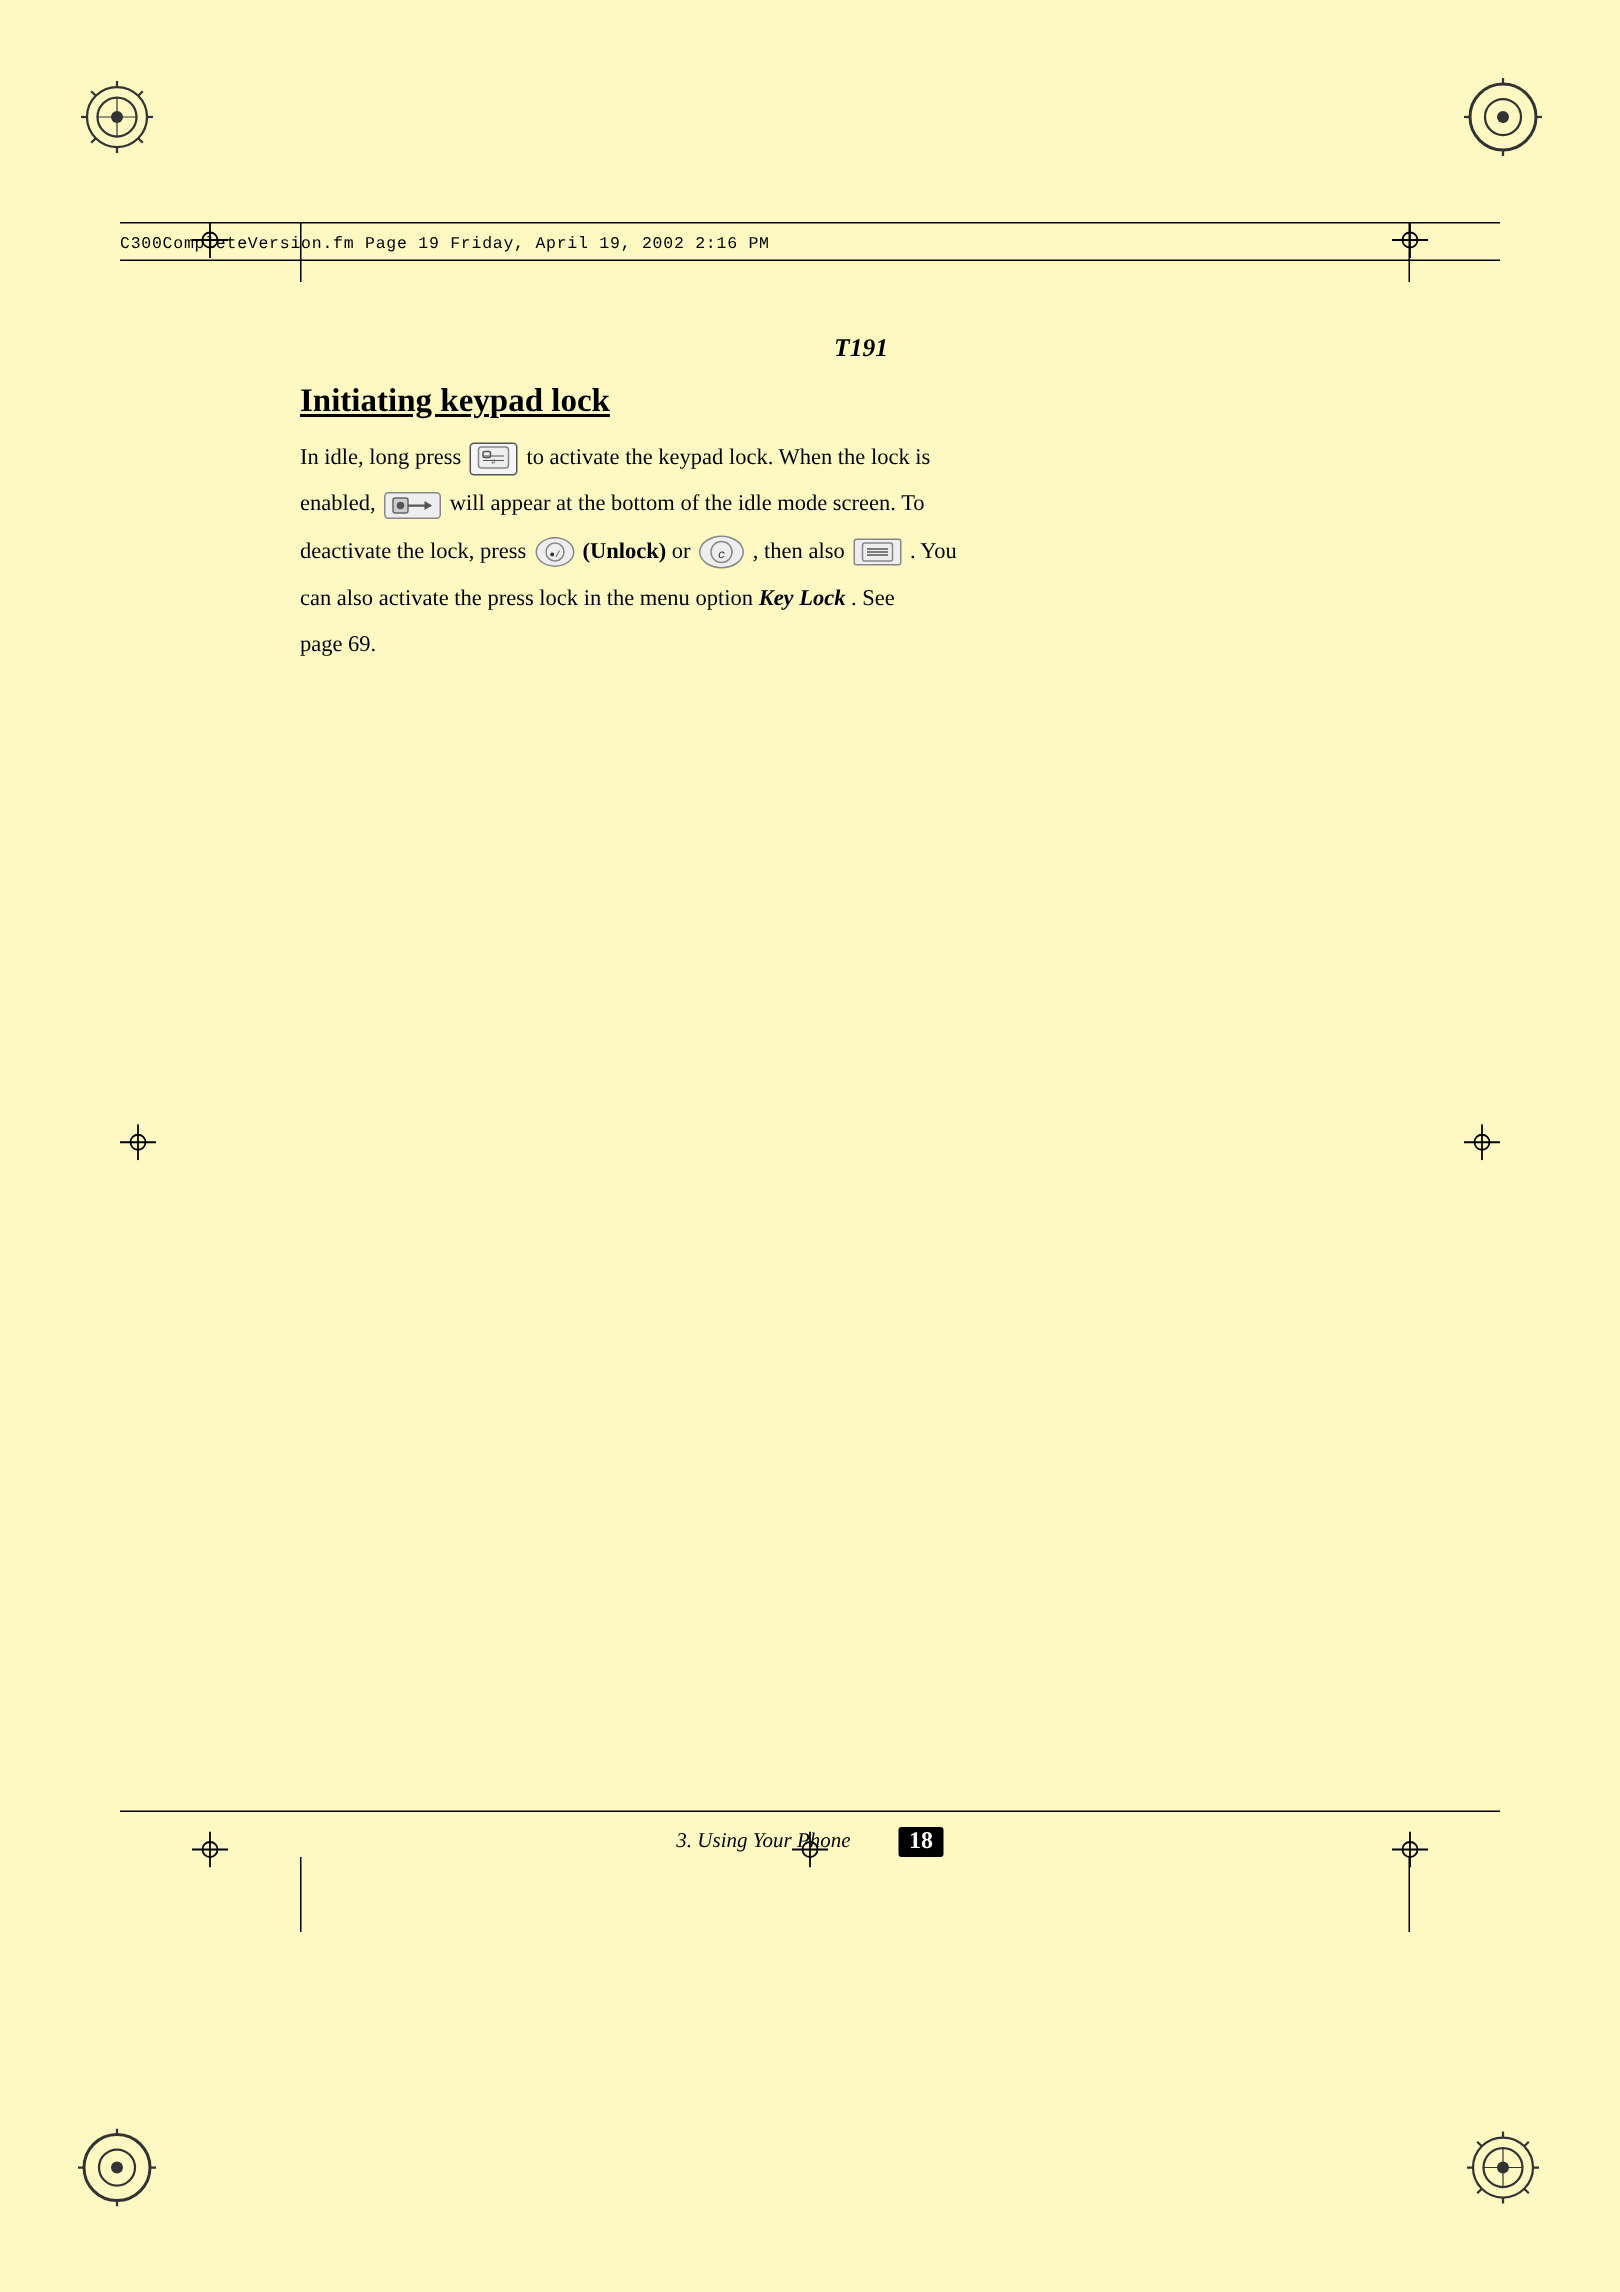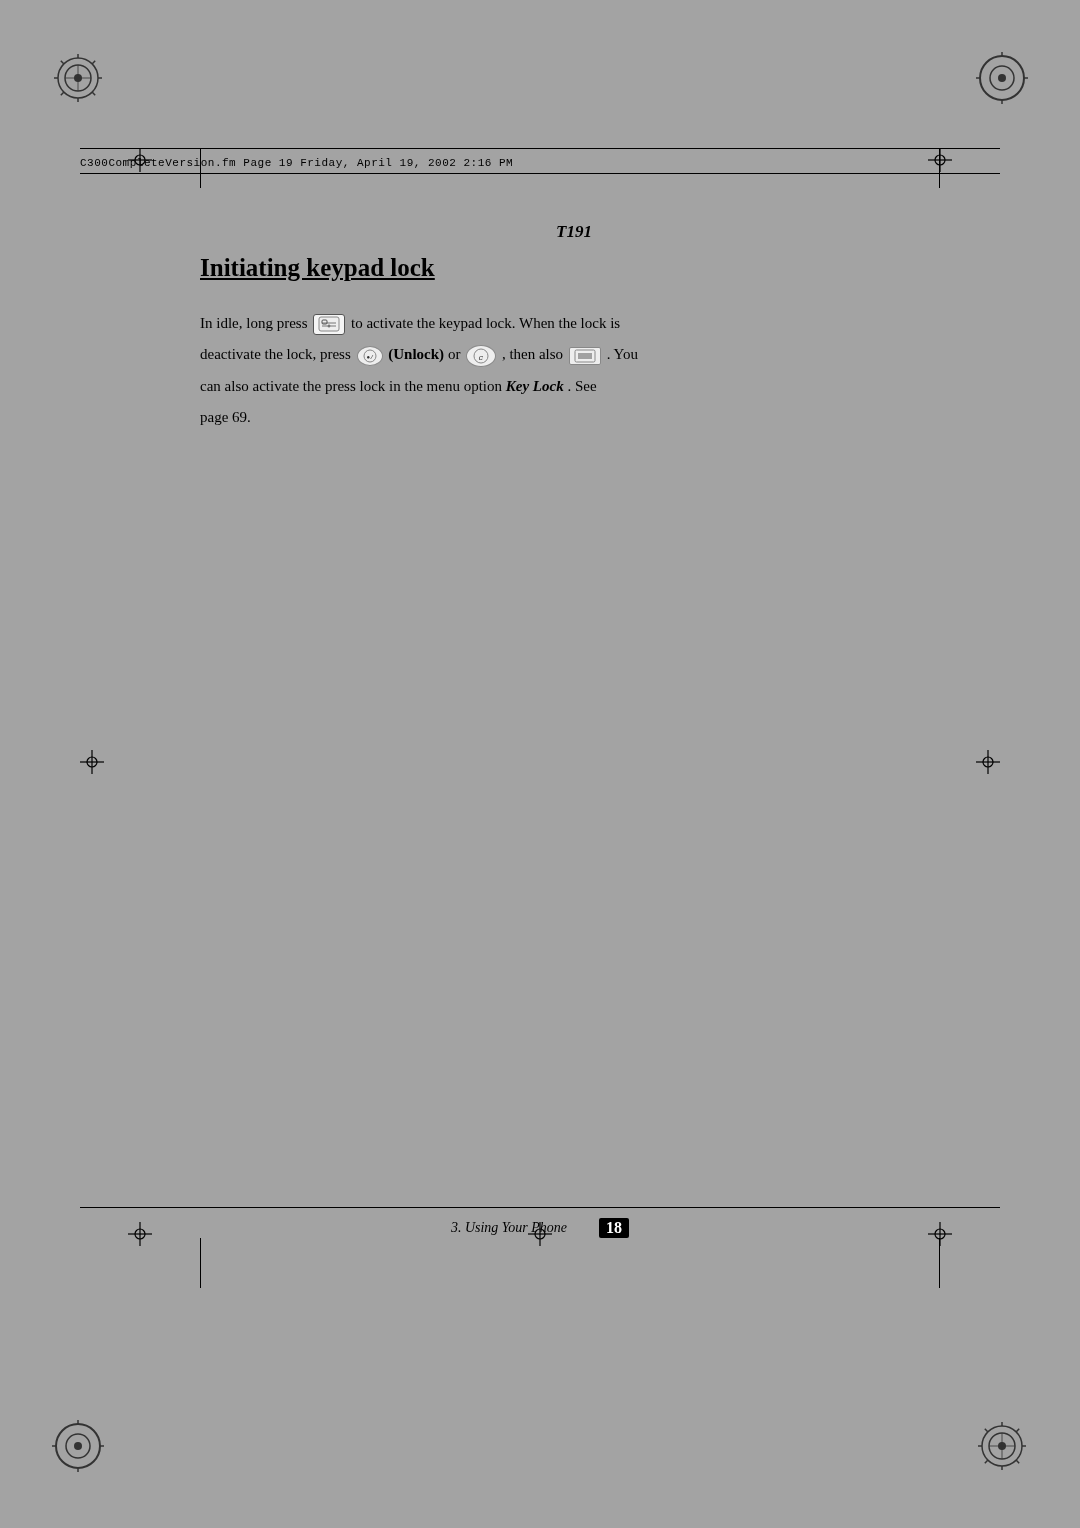--- a/index.html
+++ b/index.html
@@ -16,21 +16,21 @@
       font-size: 16px;
       color: #000000;
       position: relative;
       overflow: hidden;
     }
 
     .page-container {
       width: 1080px;
       height: 1528px;
       position: relative;
-      background: #a3a3a3;
+      background: #fef9c3;
     }
 
     
     .top-header-area {
       position: absolute;
       top: 148px;
       left: 80px;
       right: 80px;
       height: 60px;
       display: flex;
@@ -61,24 +61,24 @@
     
     .content-area {
       position: absolute;
       top: 240px;
       left: 200px;
       right: 140px;
     }
 
     
     .main-heading {
-      font-size: 25px;
+      font-size: 22px;
       font-weight: bold;
       text-decoration: underline;
-      margin-bottom: 30px;
+      margin-bottom: 14px;
       margin-top: 14px;
     }
 
     .body-text {
       font-size: 15px;
       line-height: 1.55;
       color: #000;
     }
 
     .body-text p {
@@ -261,20 +261,32 @@
             <rect x="1" y="1" width="20" height="14" rx="2" fill="#eee" stroke="#888" stroke-width="1"></rect>
             <rect x="4" y="4" width="5" height="4" rx="1" fill="none" stroke="#555" stroke-width="1"></rect>
             <line x1="4" y1="10" x2="18" y2="10" stroke="#555" stroke-width="0.8"></line>
             <line x1="4" y1="7" x2="18" y2="7" stroke="#555" stroke-width="0.8"></line>
             <text x="11" y="12" font-size="5" text-anchor="middle" fill="#555">#</text>
           </svg>
         </span>
         <span> to activate the keypad lock. When the lock is</span>
       </p>
 
+      <p>
+        <span>enabled, </span>
+        <span style="display:inline-flex; align-items:center; border:1px solid #888; border-radius:3px; padding:1px 4px; font-size:11px; background:#eee; vertical-align:middle; margin:0 2px;">
+          <svg width="28" height="14" viewBox="0 0 28 14" style="vertical-align:middle;">
+            <rect x="1" y="2" width="10" height="10" rx="1.5" fill="#ccc" stroke="#666" stroke-width="1"></rect>
+            <circle cx="6" cy="7" r="2.5" fill="#555"></circle>
+            <line x1="11" y1="7" x2="26" y2="7" stroke="#555" stroke-width="1.5" marker-end="url(#arr)"></line>
+            <polygon points="22,4 27,7 22,10" fill="#555"></polygon>
+          </svg>
+        </span>
+        <span> will appear at the bottom of the idle mode screen. To</span>
+      </p>
 
       <p>
         <span>deactivate the lock, press </span>
         <span class="inline-icon-round" style="display:inline-flex;align-items:center;border:1px solid #888;border-radius:50%;padding:2px 5px;font-size:11px;background:#eee;vertical-align:middle;margin:0 2px;">
           <svg width="14" height="14" viewBox="0 0 14 14" style="vertical-align:middle;">
             <circle cx="7" cy="7" r="6" fill="#eee" stroke="#888" stroke-width="1"></circle>
             <text x="7" y="10" font-size="6" text-anchor="middle" fill="#333">●/</text>
           </svg>
         </span>
         <span style="font-weight:bold;"> (Unlock)</span>

